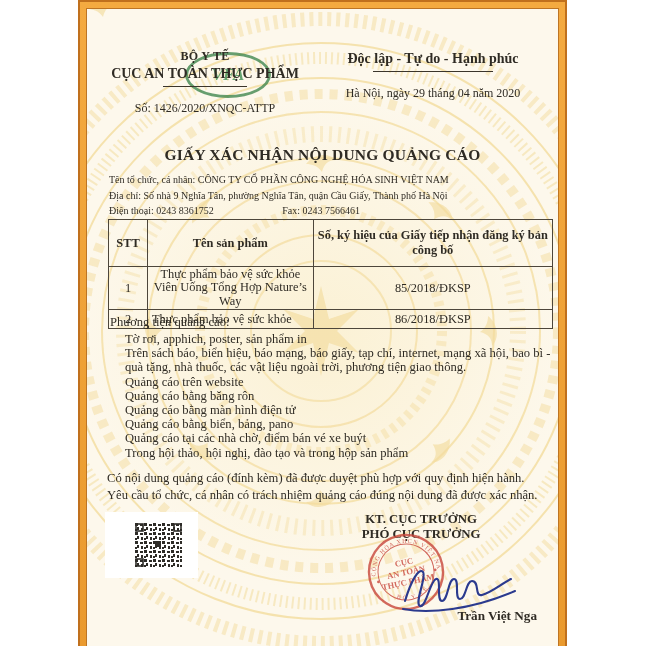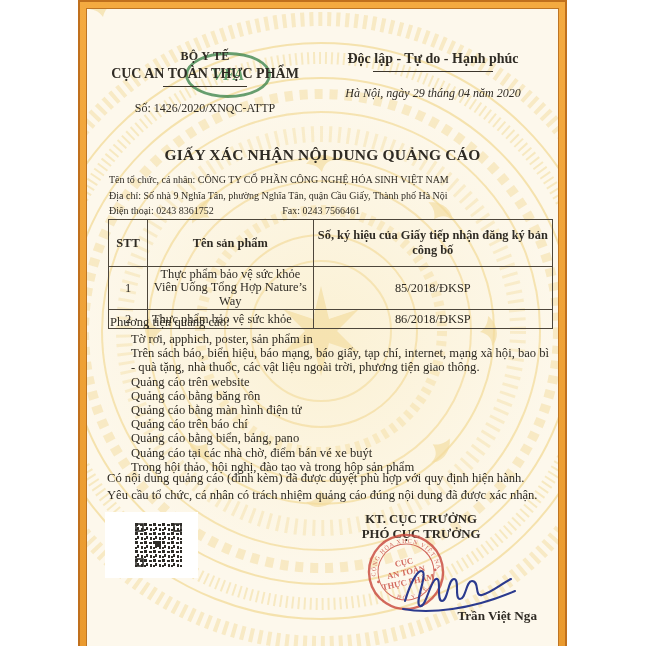--- a/index.html
+++ b/index.html
@@ -5,21 +5,21 @@
   html,body{margin:0;padding:0;background:#ffffff;}
   .canvas{position:relative;width:646px;height:646px;background:#ffffff;overflow:hidden;
           font-family:"Liberation Serif","DejaVu Serif",serif;color:#2f2b24;}
   .page{position:absolute;left:78px;top:0;width:489px;height:646px;background:#c0701d;}
   .frame-mid{position:absolute;left:2px;right:2px;top:2px;bottom:0;
              background:linear-gradient(180deg,#f4aa40,#ea9a2e);}
   .content{position:absolute;left:8px;right:8px;top:8px;bottom:0;
            background:radial-gradient(circle at 50% 52%, #fbf1d4 0%, #fdf8ec 62%);
            border:1px solid #bd7524;border-bottom:0;overflow:hidden;}
   .wm{position:absolute;left:0;top:0;z-index:0;pointer-events:none;}
-  .i{font-style:italic;}
+  .i{}
   
   .hdr{position:absolute;top:40px;left:0;width:100%;z-index:2;}
   .hdr-left{position:absolute;left:16px;width:204px;text-align:center;}
   .hdr-right{position:absolute;left:226px;width:240px;text-align:center;}
   .hline1{font-size:12px;font-weight:bold;letter-spacing:.3px;}
   .hline2{font-size:14px;font-weight:bold;margin-top:2px;}
   .rule{height:0;border-top:1.4px solid #3b352b;margin:4px auto 0;}
   .w84{width:84px;} .w120{width:120px;}
   .docnum{font-size:12px;margin-top:14px;}
   .vfa-logo{position:absolute;left:98px;top:43px;width:80px;height:40px;z-index:1;
@@ -38,21 +38,21 @@
   .tbl th,.tbl td{border:1px solid #4d463b;padding:1px 4px;}
   .tbl th{font-weight:bold;text-align:center;height:44px;font-size:12.4px;line-height:15px;}
   .td-c{text-align:center;}
   .row1 td{height:27px;}
   .row2 td{height:16px;}
   .prod{line-height:13.4px;text-align:center;}
   .prod2{text-align:left;padding-left:5px;}
   
   .media{position:absolute;left:21px;top:306px;width:446px;font-size:12.6px;z-index:2;}
   .media .lbl{margin-left:2px;line-height:14px;margin-bottom:3px;}
-  .media .itm{margin-left:23px;line-height:14.2px;}
+  .media .itm{margin-left:17px;line-height:14.2px;}
   .closing{position:absolute;left:20px;top:461px;width:452px;font-size:12.6px;line-height:17px;z-index:2;}
   
   .sig-title{position:absolute;left:218px;top:503px;width:232px;text-align:center;
              font-size:12.8px;font-weight:bold;line-height:15px;z-index:2;}
   .stamp{position:absolute;left:279px;top:523px;width:80px;height:80px;z-index:2;
          transform:rotate(-12deg);opacity:.82;}
   .sig-svg{position:absolute;left:308px;top:542px;z-index:3;}
   .sig-name{position:absolute;left:218px;top:599px;width:232px;text-align:right;
             font-size:13.2px;font-weight:bold;z-index:2;}
   
@@ -163,21 +163,20 @@
         </tbody>
       </table>
 
       <div class="media">
         <div class="lbl">Phương tiện quảng cáo:</div>
         <div class="itm">Tờ rơi, apphich, poster, sản phẩm in</div>
         <div class="itm">Trên sách báo, biển hiệu, báo mạng, báo giấy, tạp chí, internet, mạng xã hội, bao bì - quà tặng, nhà thuốc, các vật liệu ngoài trời, phương tiện giao thông.</div>
         <div class="itm">Quảng cáo trên website</div>
         <div class="itm">Quảng cáo bằng băng rôn</div>
         <div class="itm">Quảng cáo bằng màn hình điện tử</div>
-        <div class="itm">Quảng cáo trên báo chí</div>
         <div class="itm">Quảng cáo bằng biển, bảng, pano</div>
         <div class="itm">Quảng cáo tại các nhà chờ, điểm bán vé xe buýt</div>
         <div class="itm">Trong hội thảo, hội nghị, đào tạo và trong hộp sản phẩm</div>
       </div>
 
       <div class="closing">
         <div>Có nội dung quảng cáo (đính kèm) đã được duyệt phù hợp với quy định hiện hành.</div>
         <div>Yêu cầu tổ chức, cá nhân có trách nhiệm quảng cáo đúng nội dung đã được xác nhận.</div>
       </div>
 

